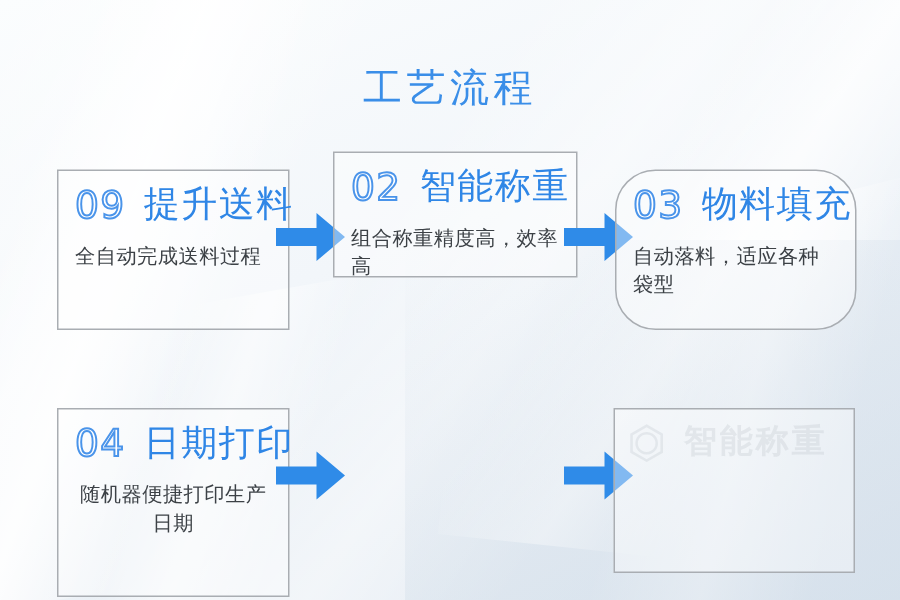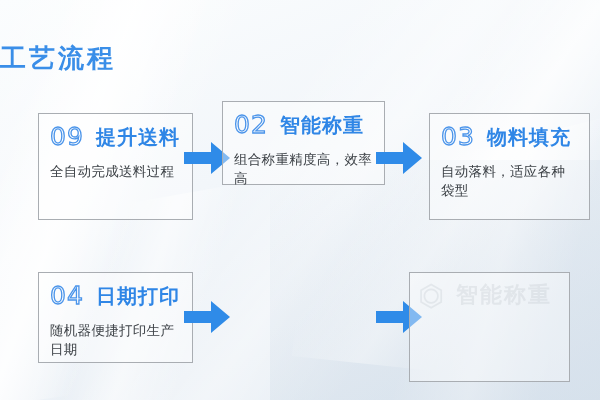--- a/index.html
+++ b/index.html
@@ -93,23 +93,23 @@
     font-size: 30px;
     color: rgba(150,162,172,0.30);
     vertical-align: -4px;
   }
 
   #title {
     position: absolute;
     left: 0;
     top: 41px;
     width: 600px;
-    text-align: left;
+    text-align: center;
     font-size: 26px;
-    font-weight: 700;
+    font-weight: 400;
     letter-spacing: 3px;
     color: #3a8ee8;
   }
 
   .card {
     position: absolute;
     box-sizing: border-box;
     background: rgba(255,255,255,0.40);
     border: 1px solid #a9adb2;
     padding: 10px 11px 0 11px;
@@ -123,22 +123,22 @@
   .card-num {
     font-family: "DejaVu Sans", "Liberation Sans", sans-serif;
     font-size: 25px;
     font-weight: 400;
     color: #ffffff;
     -webkit-text-stroke: 1.3px #4a94ea;
     letter-spacing: 1px;
     vertical-align: -1px;
   }
   .card-title {
-    font-size: 20px;
-    font-weight: 700;
+    font-size: 24px;
+    font-weight: 400;
     color: #2f86e6;
     margin-left: 7px;
     letter-spacing: 1px;
   }
   .card-desc {
     font-size: 13.5px;
     line-height: 1.42;
     color: #3c4146;
     letter-spacing: 0.3px;
   }
@@ -191,29 +191,29 @@
     </div>
     <div class="card-desc">组合称重精度高，效率高</div>
   </div>
 
   <div class="arrow" style="left:376px; top:141px;">
     <svg viewBox="0 0 46 34" xmlns="http://www.w3.org/2000/svg" aria-hidden="true">
       <path d="M0 11 H27 V1 L46 17 L27 33 V23 H0 Z" fill="currentColor"></path>
     </svg>
   </div>
 
-  <div class="card" style="left:429px; top:113px; width:161px; height:107px;">
+  <div class="card" style="left:410px; top:113px; width:161px; height:107px;border-radius:27px;">
     <div class="card-head">
       <span class="card-num">03</span>
       <span class="card-title">物料填充</span>
     </div>
     <div class="card-desc">自动落料，适应各种袋型</div>
   </div>
 
-  <div class="card" style="left:38px; top:272px; width:155px; height:91px;">
+  <div class="card" style="left:38px; top:272px; width:155px; height:126px;text-align:center;">
     <div class="card-head">
       <span class="card-num">04</span>
       <span class="card-title">日期打印</span>
     </div>
     <div class="card-desc">随机器便捷打印生产日期</div>
   </div>
 
   <div class="arrow" style="left:184px; top:300px;">
     <svg viewBox="0 0 46 34" xmlns="http://www.w3.org/2000/svg" aria-hidden="true">
       <path d="M0 11 H27 V1 L46 17 L27 33 V23 H0 Z" fill="currentColor"></path>

